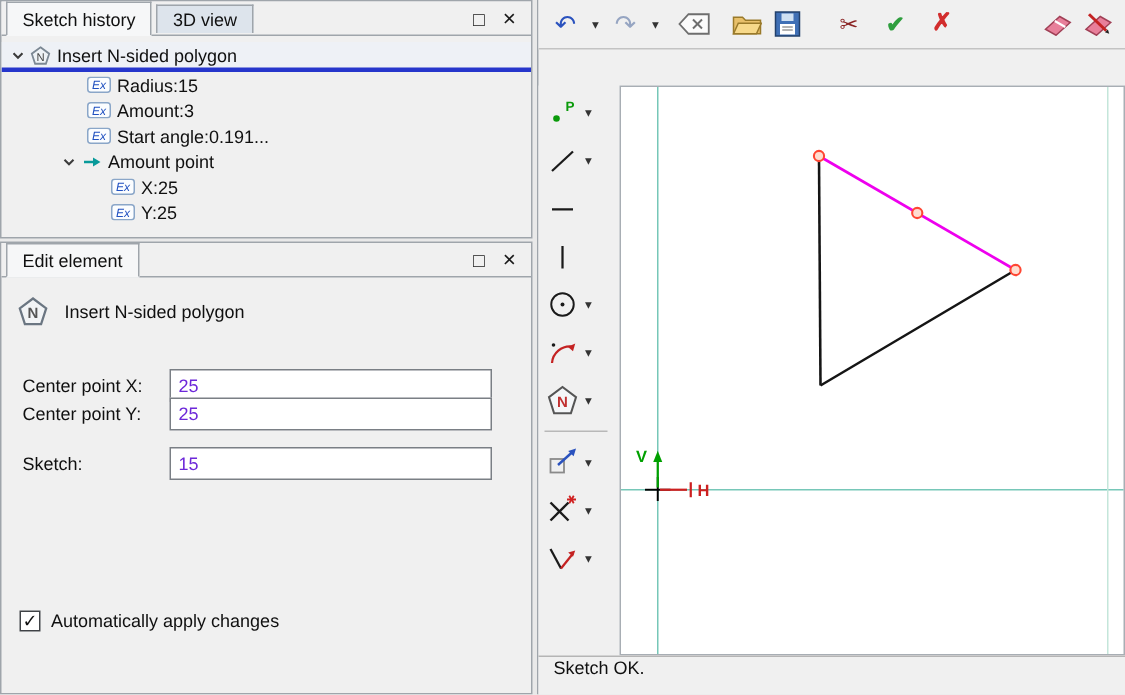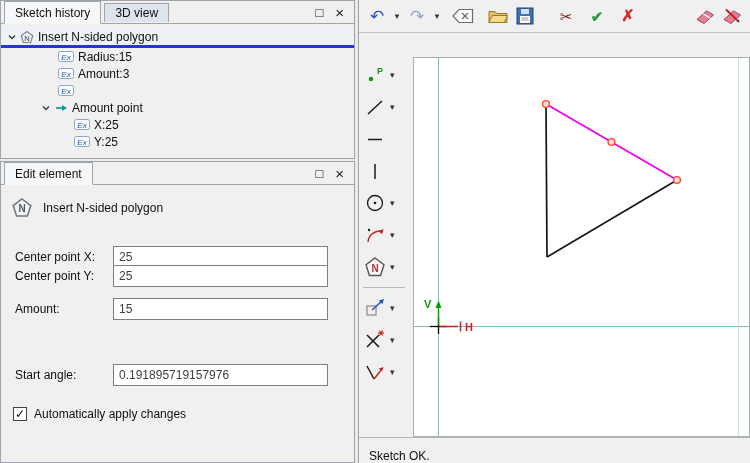--- a/index.html
+++ b/index.html
@@ -22,21 +22,21 @@
   .trow{display:flex;align-items:center;height:17px;white-space:nowrap}
   .trow.sel{border-bottom:3px solid #2636cc;height:20px;background:#eef1f6}
   .chev{width:10px;height:10px;margin-right:3px;flex:0 0 auto}
   .tico{margin-right:4px;flex:0 0 auto}
 
   
   .edit-body{position:relative;height:278px}
   .edit-header{display:flex;align-items:center;gap:10px;padding:12px 0 0 10px}
   .frow{position:absolute;left:14px;right:26px;display:flex;align-items:center}
   .frow label{width:98px}
-  .frow input{flex:1;height:22px;border:1px solid #7a7f85;background:#fff;padding:0 5px;font:inherit;color:#404040}
+  .frow input{flex:1;height:22px;border:1px solid #7a7f85;background:#fff;padding:0 5px;font:inherit;color:#6d28d9}
   .cbrow{position:absolute;left:12px;top:222px;display:flex;align-items:center;gap:7px}
   .cbox{width:14px;height:14px;border:1px solid #3f4246;background:#fff;display:flex;align-items:center;justify-content:center;font-size:12px;line-height:1}
 
   
   .toolbar{display:flex;align-items:center;height:33px;padding:0 5px;background:#f0f0f0;border-bottom:1px solid #c3c3c3;gap:1px}
   .tbtn{display:flex;align-items:center;justify-content:center;width:26px;height:26px;border:none;background:transparent;font-family:inherit}
   .tbtn.drop{width:12px;font-size:9px;color:#333}
   .glyph{font-size:17px;line-height:1}
   .undo{color:#2a52be}
   .redo{color:#96a5c2}
@@ -48,21 +48,21 @@
   .work{position:absolute;left:0;top:57px;right:0;bottom:26px;display:flex}
   .toolcol{width:54px;background:#f0f0f0;padding-top:6px;display:flex;flex-direction:column;align-items:flex-start}
   .tool{display:flex;align-items:center;width:50px;height:24px;margin:0 0 8px 4px}
   .tool svg{width:24px;height:24px;flex:0 0 auto}
   .tdrop{font-size:9px;color:#333;margin-left:3px}
   .toolsep{width:42px;height:1px;background:#b8b8b8;margin:0 0 8px 4px}
 
   .canvas{flex:1;background:#fff;border:1px solid #a8aeb4;position:relative;overflow:hidden}
   .canvas svg{position:absolute;left:0;top:0}
 
-  .statusbar{position:absolute;left:0;bottom:0;right:0;height:26px;background:#f0f0f0;border-top:1px solid #b5b5b5;display:flex;align-items:flex-end;padding-left:10px}
+  .statusbar{position:absolute;left:0;bottom:0;right:0;height:26px;background:#f0f0f0;border-top:1px solid #b5b5b5;display:flex;align-items:flex-start;padding-left:10px}
 
   svg text{font-family:"Liberation Sans",sans-serif}
 </style>
 </head>
 <body>
 
 <div id="app">
 
   <section class="panel" id="history">
     <div class="tabbar">
@@ -100,20 +100,21 @@
           <text x="8" y="8.5" text-anchor="middle" font-size="8" font-style="italic" fill="#2050c0">Ex</text>
         </svg>
         <span>Amount:3</span>
       </div>
 
       <div class="trow" style="padding-left:57px">
         <svg class="tico" width="16" height="11" viewBox="0 0 16 11">
           <rect x="0.5" y="0.5" width="15" height="10" rx="2" fill="#fbfdff" stroke="#8aa6c8"></rect>
           <text x="8" y="8.5" text-anchor="middle" font-size="8" font-style="italic" fill="#2050c0">Ex</text>
         </svg>
+        <span>Start angle:0.191...</span>
       </div>
 
       <div class="trow" style="padding-left:40px">
         <svg class="chev" viewBox="0 0 10 10">
             <polyline points="2,3.5 5,6.5 8,3.5" fill="none" stroke="#3c3c3c" stroke-width="1.4"></polyline>
           </svg>
         <svg class="tico" width="14" height="12" viewBox="0 0 14 12">
           <line x1="2" y1="6" x2="9" y2="6" stroke="#089a9a" stroke-width="1.6"></line>
           <polygon points="13,6 8,3 8,9" fill="#089a9a"></polygon>
         </svg>
@@ -158,26 +159,22 @@
 
       <div class="frow" style="top:61px">
         <label>Center point X:</label>
         <input type="text" value="25" style="">
       </div>
       <div class="frow" style="top:80px">
         <label>Center point Y:</label>
         <input type="text" value="25" style="">
       </div>
       <div class="frow" style="top:113px">
-        <label>Amount:</label>
+        <label>Sketch:</label>
         <input type="text" value="15" style="">
-      </div>
-      <div class="frow" style="top:179px">
-        <label>Start angle:</label>
-        <input type="text" value="0.191895719157976" style="">
       </div>
 
       <div class="cbrow">
         <span class="cbox">
             <span>✓</span>
           </span>
         <span>Automatically apply changes</span>
       </div>
     </div>
   </section>

